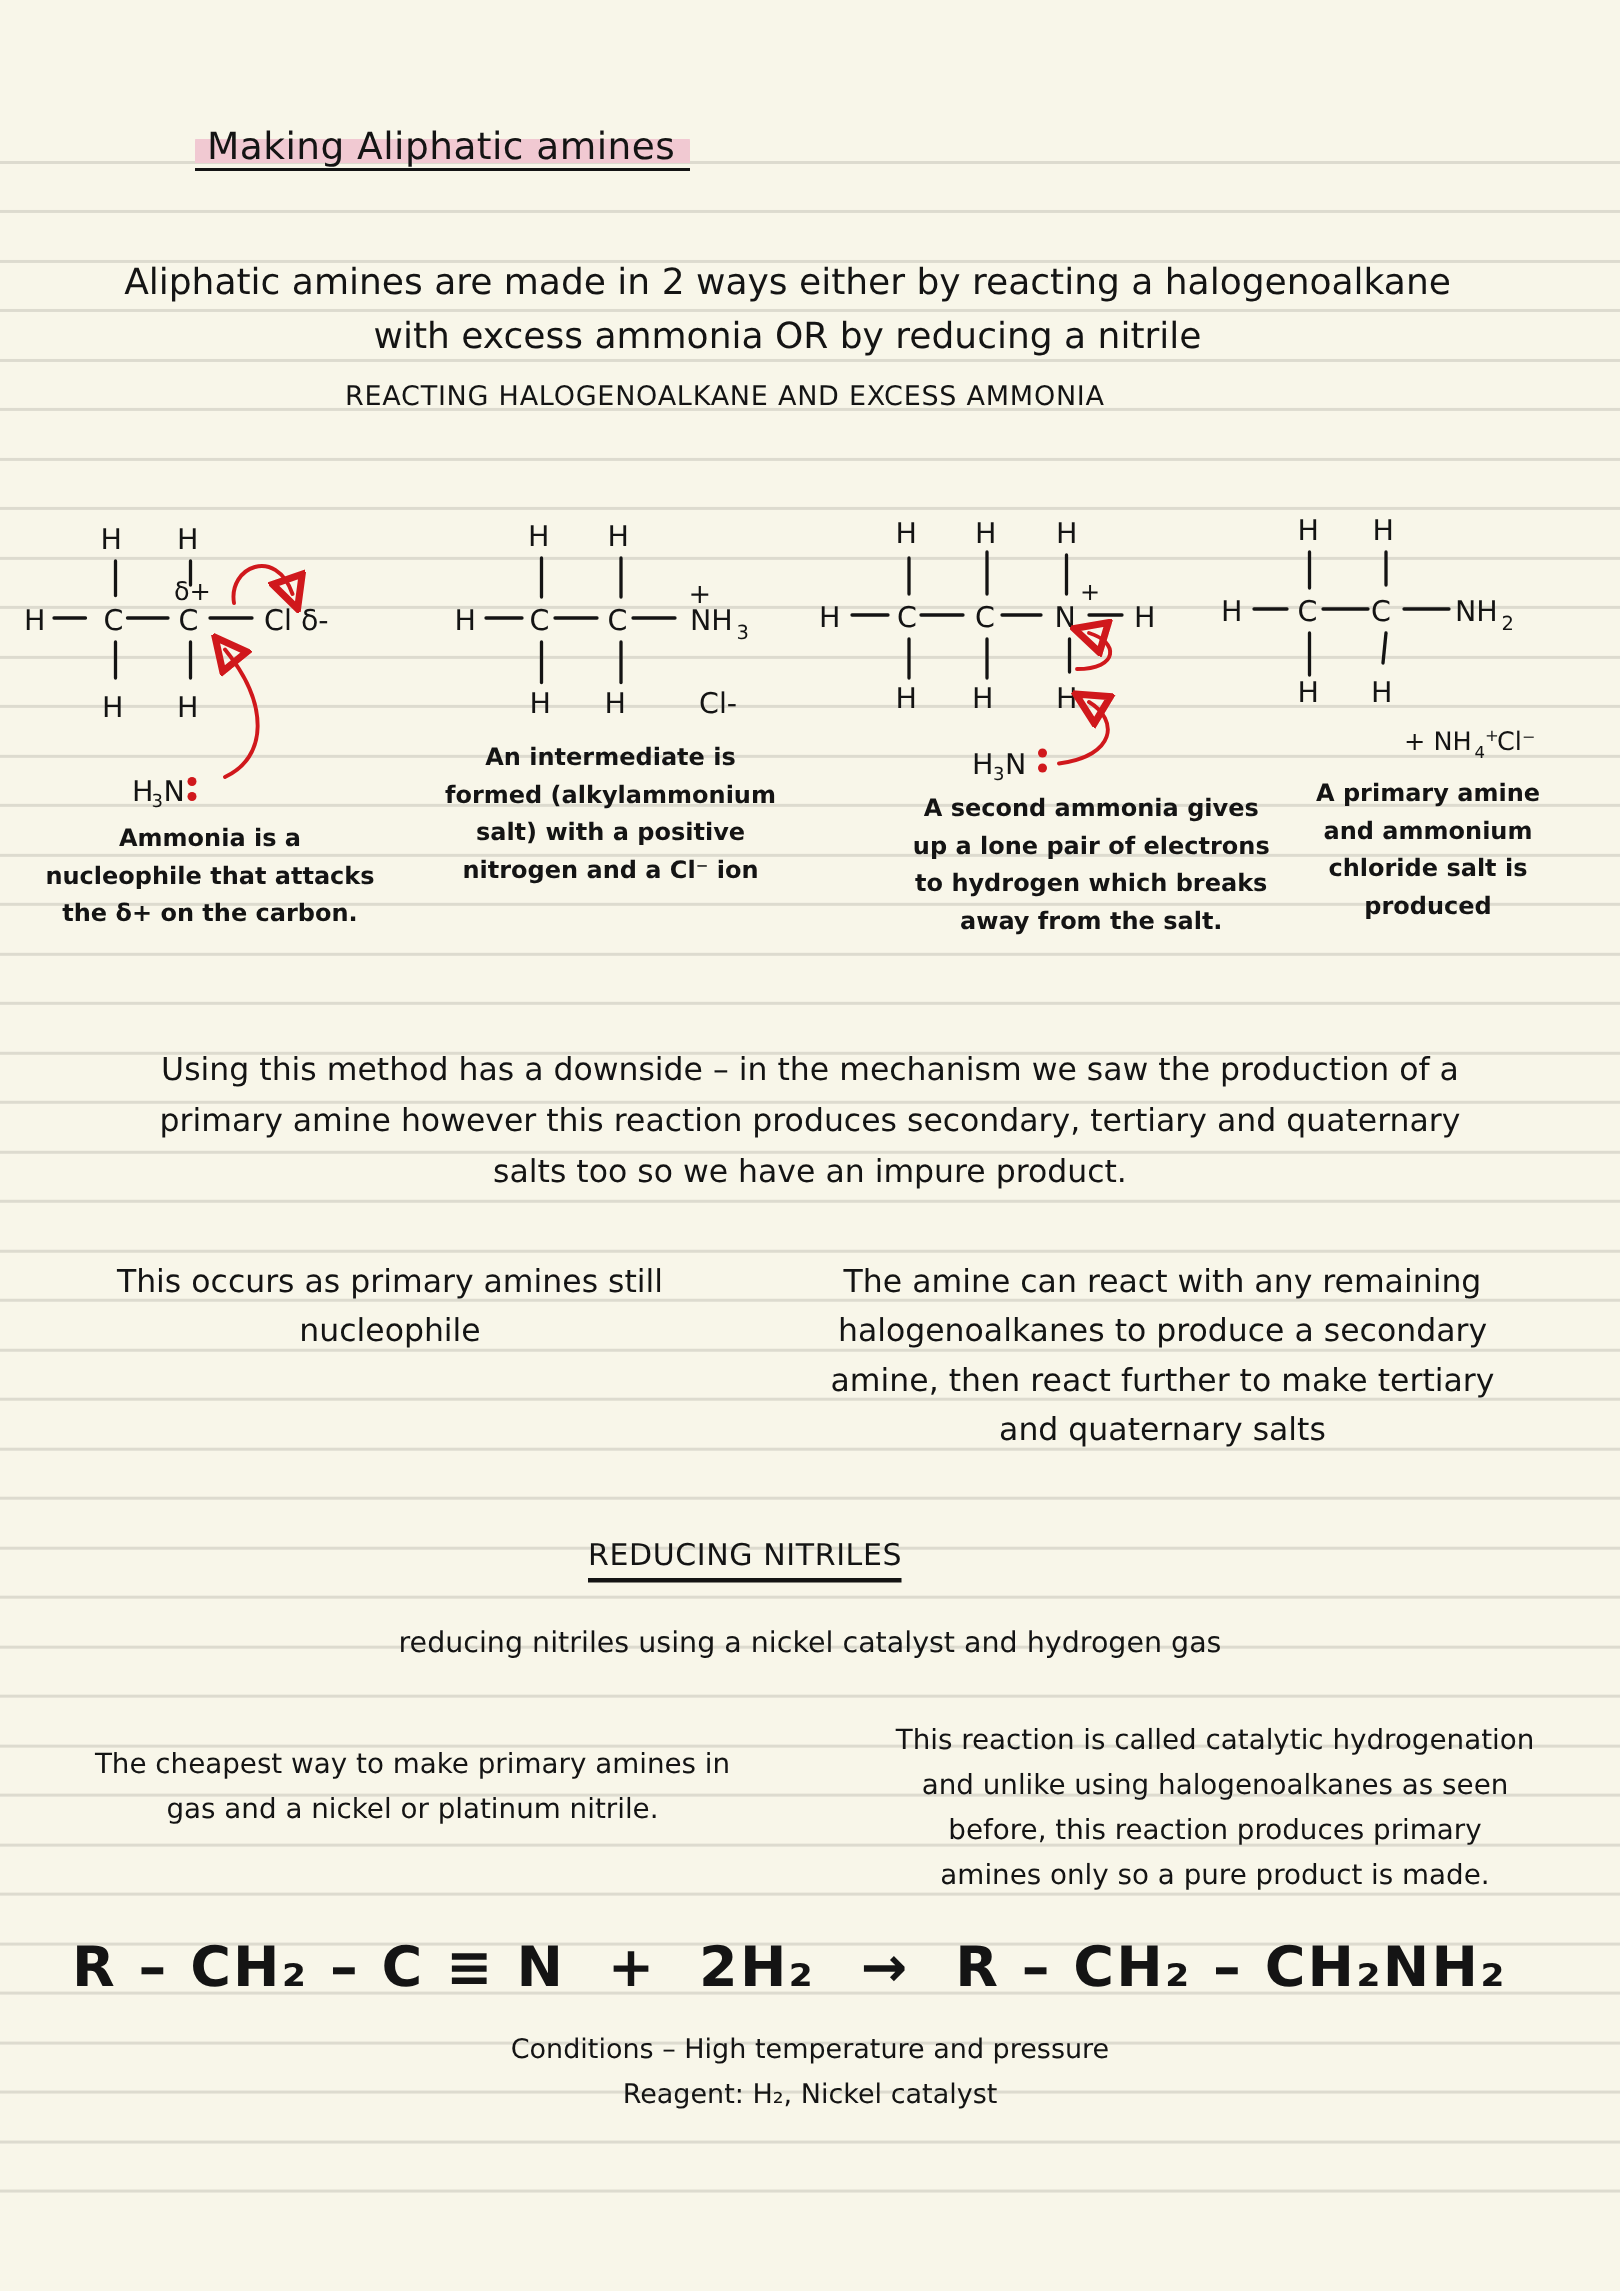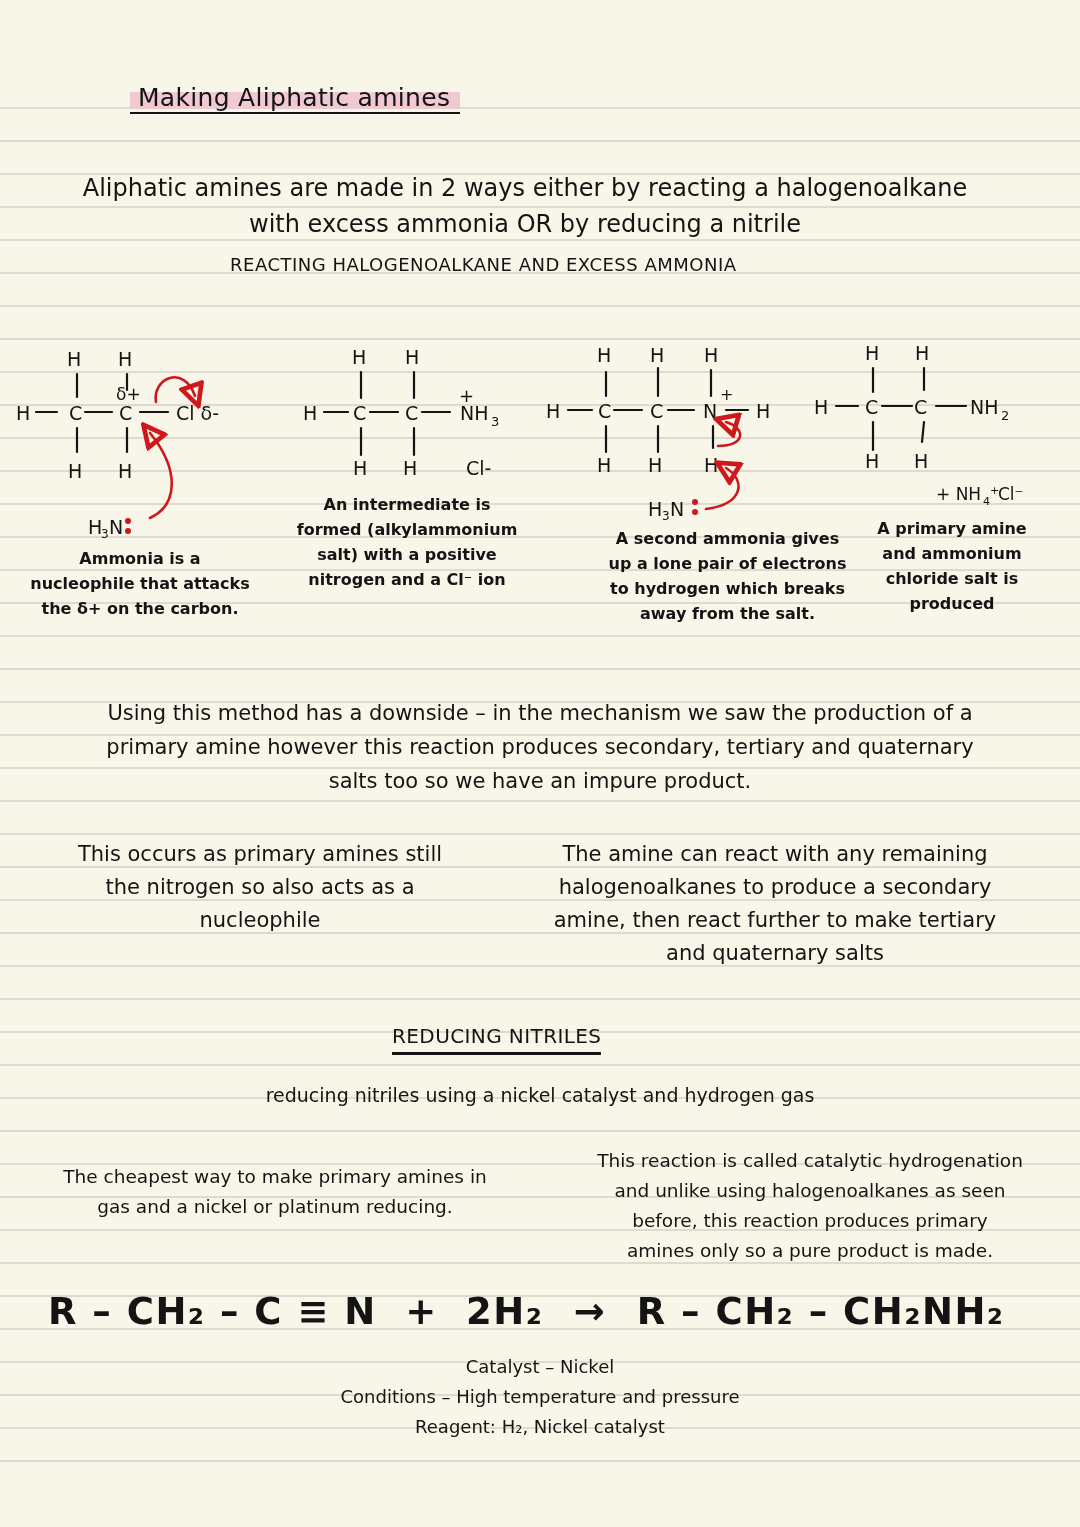--- a/index.html
+++ b/index.html
@@ -196,49 +196,47 @@
 </div>
 
 <div class="abs para center" style="left:40px;width:1000px;top:696px">
   <div>Using this method has a downside – in the mechanism we saw the production of a</div>
   <div>primary amine however this reaction produces secondary, tertiary and quaternary</div>
   <div>salts too so we have an impure product.</div>
 </div>
 
 <div class="abs para2 center" style="left:40px;width:440px;top:838px">
   <div>This occurs as primary amines still</div>
-  <div>the nitrogen so also acts as a</div>
   <div>nucleophile</div>
 </div>
 <div class="abs para2 center" style="left:520px;width:510px;top:838px">
   <div>The amine can react with any remaining</div>
   <div>halogenoalkanes to produce a secondary</div>
   <div>amine, then react further to make tertiary</div>
   <div>and quaternary salts</div>
 </div>
 
 <div class="abs h2">REDUCING NITRILES</div>
 <div class="abs line1 center">reducing nitriles using a nickel catalyst and hydrogen gas</div>
 
 <div class="abs nitrile-p center" style="left:30px;width:490px;top:1162px">
   <div>The cheapest way to make primary amines in</div>
-  <div>gas and a nickel or platinum reducing.</div>
+  <div>gas and a nickel or platinum nitrile.</div>
 </div>
 <div class="abs nitrile-p center" style="left:560px;width:500px;top:1146px">
   <div>This reaction is called catalytic hydrogenation</div>
   <div>and unlike using halogenoalkanes as seen</div>
   <div>before, this reaction produces primary</div>
   <div>amines only so a pure product is made.</div>
 </div>
 
 <div class="abs eq">
   <span>R – CH₂ – C ≡ N</span>
   <span style="margin:0 14px">+</span>
   <span>2H₂</span>
   <span style="margin:0 16px">→</span>
   <span>R – CH₂ – CH₂NH₂</span>
 </div>
 
 <div class="abs cond center" style="top:1352px">
-  <div>Catalyst – Nickel</div>
   <div>Conditions – High temperature and pressure</div>
   <div>Reagent: H₂, Nickel catalyst</div>
 </div>
 
 </body></html>

